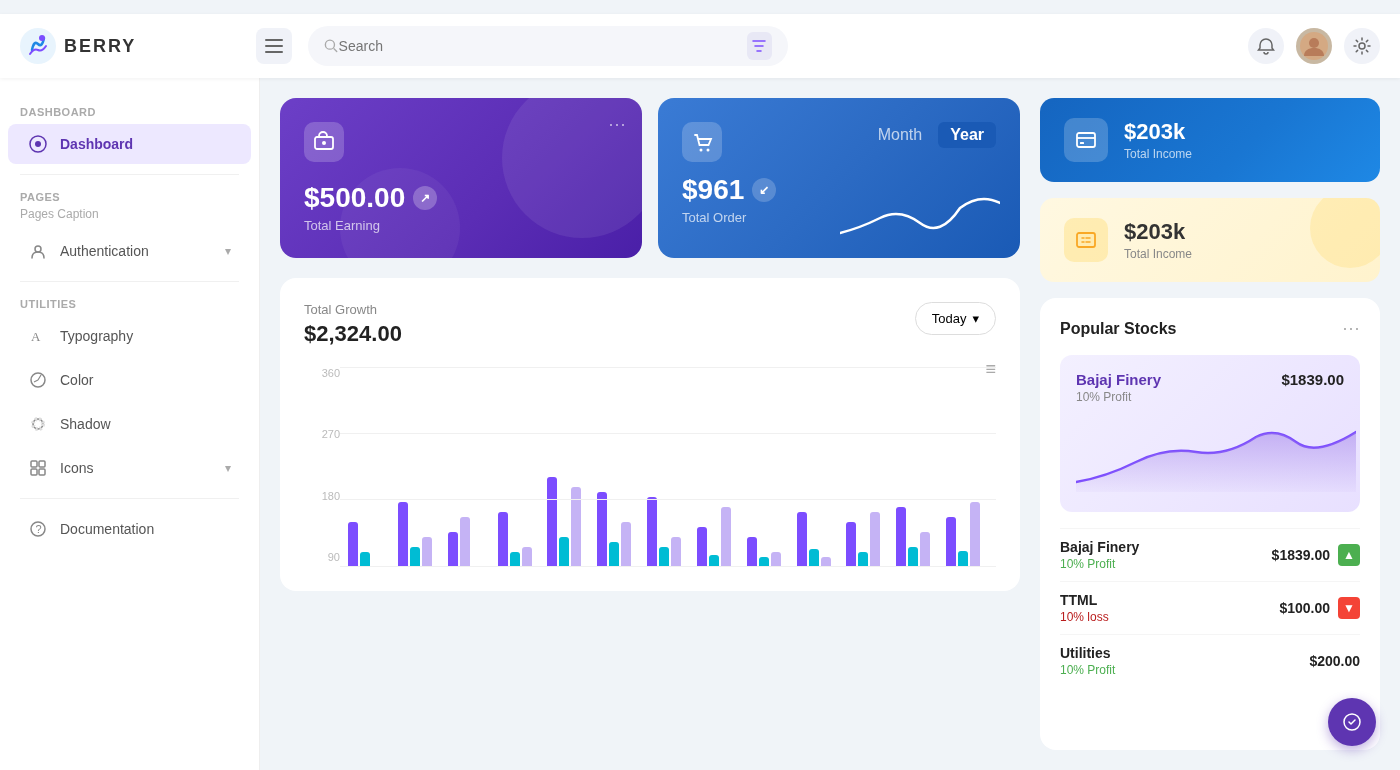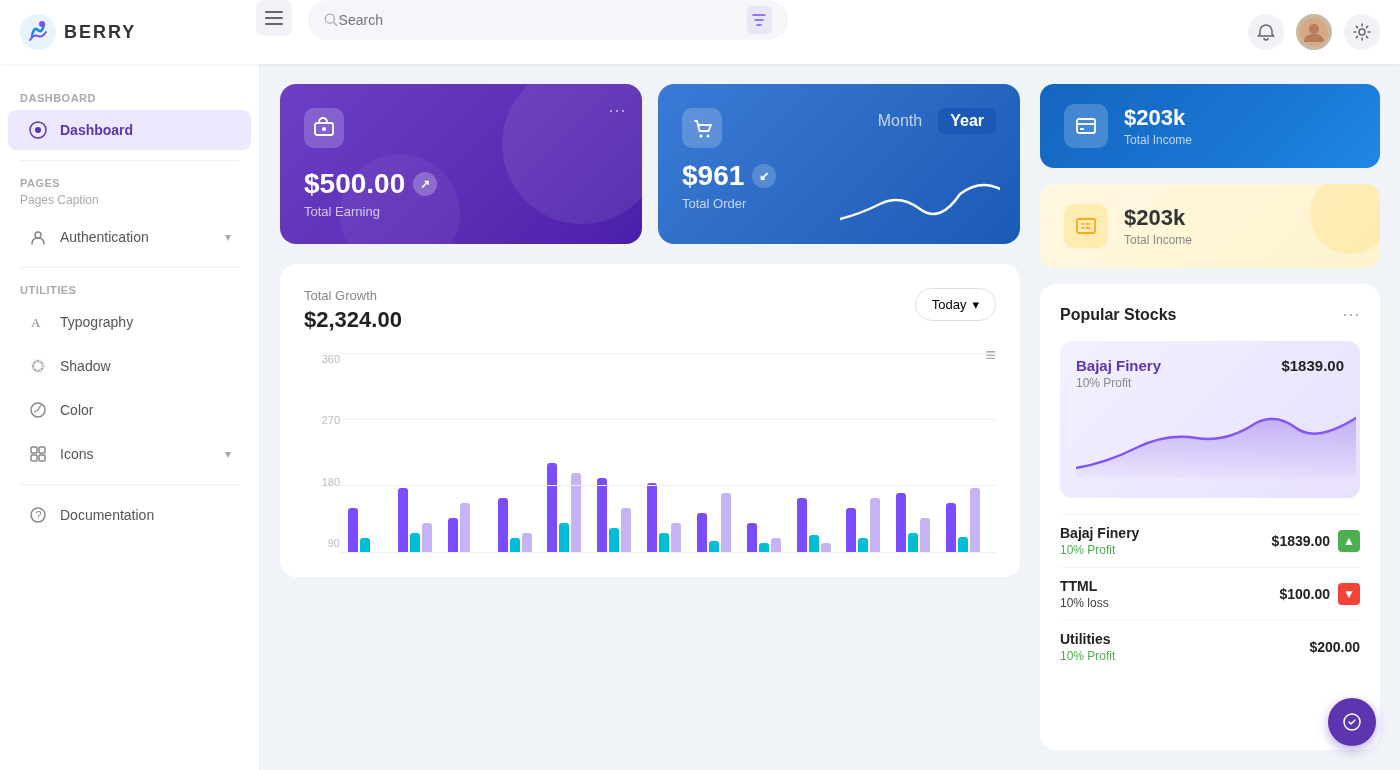--- a/index.html
+++ b/index.html
@@ -1,19 +1,19 @@
 <!DOCTYPE html>
 <html><head>
   <meta charset="utf-8">
   <style>
     * { box-sizing: border-box; margin: 0; padding: 0; }
     body { font-family: 'Segoe UI', sans-serif; background: #f0f4f8; display: flex; flex-direction: column; height: 770px; overflow: hidden; }
 
     
-    .topbar { display: flex; background: #fff; height: 64px; padding: 0 20px; gap: 16px; box-shadow: 0 1px 4px rgba(0,0,0,0.06); z-index: 10; }
+    .topbar { display: flex; align-items: center; background: #fff; height: 64px; padding: 0 20px; gap: 16px; box-shadow: 0 1px 4px rgba(0,0,0,0.06); z-index: 10; margin-top: 14px; }
     .topbar-logo { display: flex; align-items: center; gap: 8px; width: 220px; }
     .logo-icon { width: 36px; height: 36px; }
     .topbar-menu-btn { width: 36px; height: 36px; border-radius: 8px; background: #f0f2f8; border: none; cursor: pointer; display: flex; align-items: center; justify-content: center; }
     .topbar-search { flex: 1; max-width: 480px; background: #f5f6fa; border-radius: 24px; display: flex; align-items: center; padding: 0 16px; height: 40px; }
     .topbar-search input { border: none; background: transparent; outline: none; font-size: 14px; color: #888; width: 100%; }
     .topbar-right { margin-left: auto; display: flex; align-items: center; gap: 12px; }
     .topbar-bell { width: 36px; height: 36px; background: #f0f2f8; border-radius: 50%; display: flex; align-items: center; justify-content: center; cursor: pointer; }
     .topbar-avatar { width: 36px; height: 36px; border-radius: 50%; background: #c8b8a2; overflow: hidden; display: flex; align-items: center; justify-content: center; cursor: pointer; }
     .topbar-gear { width: 36px; height: 36px; background: #f0f2f8; border-radius: 50%; display: flex; align-items: center; justify-content: center; cursor: pointer; }
 
@@ -84,21 +84,21 @@
     .stock-featured { background: linear-gradient(135deg, #f3f0ff 0%, #e8e0ff 100%); border-radius: 12px; padding: 16px; margin-bottom: 16px; }
     .stock-featured-top { display: flex; justify-content: space-between; align-items: flex-start; }
     .stock-feat-name { font-size: 15px; font-weight: 700; color: #5e35b1; }
     .stock-feat-amount { font-size: 15px; font-weight: 700; color: #222; }
     .stock-feat-sub { font-size: 12px; color: #888; margin-top: 2px; }
     .stock-chart-mini { height: 80px; margin-top: 8px; }
 
     .stock-list-item { display: flex; justify-content: space-between; align-items: center; padding: 10px 0; border-top: 1px solid #f5f5f5; }
     .stock-item-left .name { font-size: 14px; font-weight: 600; color: #222; }
     .stock-item-left .profit { font-size: 12px; color: #4caf50; margin-top: 2px; }
-    .stock-item-left .loss { font-size: 12px; color: #404040; margin-top: 2px; text-align: right; }
+    .stock-item-left .loss { font-size: 12px; color: #b91c1c; margin-top: 2px; text-align: right; }
     .stock-item-right { display: flex; align-items: center; gap: 8px; }
     .stock-price { font-size: 14px; font-weight: 600; color: #222; }
     .badge-up { width: 22px; height: 22px; background: #4caf50; border-radius: 4px; display: flex; align-items: center; justify-content: center; color: #fff; font-size: 12px; }
     .badge-down { width: 22px; height: 22px; background: #f44336; border-radius: 4px; display: flex; align-items: center; justify-content: center; color: #fff; font-size: 12px; }
 
     
     .fab { position: fixed; bottom: 24px; right: 24px; width: 48px; height: 48px; background: #5e35b1; border-radius: 50%; display: flex; align-items: center; justify-content: center; color: #fff; cursor: pointer; box-shadow: 0 4px 12px rgba(94,53,177,0.4); font-size: 18px; }
 
     
     ::-webkit-scrollbar { width: 4px; }
@@ -200,35 +200,35 @@
         <svg width="18" height="18" viewBox="0 0 18 18" fill="none">
             <text x="2" y="14" font-size="13" fill="#888" font-family="serif">A</text>
           </svg>
       </span>
       <span>Typography</span>
     </div>
 
     <div class="sidebar-item">
       <span class="icon">
         <svg width="18" height="18" viewBox="0 0 18 18" fill="none">
+            <circle cx="9" cy="9" r="7" stroke="#888" stroke-width="1.5"></circle>
+            <path d="M9 9l3-5M9 9l-4 2" stroke="#888" stroke-width="1.2"></path>
+          </svg>
+      </span>
+      <span>Color</span>
+    </div>
+
+    <div class="sidebar-item">
+      <span class="icon">
+        <svg width="18" height="18" viewBox="0 0 18 18" fill="none">
             <circle cx="9" cy="9" r="5" stroke="#888" stroke-width="1.5"></circle>
             <circle cx="9" cy="9" r="5" stroke="#ddd" stroke-width="4" stroke-dasharray="2 2"></circle>
           </svg>
       </span>
       <span>Shadow</span>
-    </div>
-
-    <div class="sidebar-item">
-      <span class="icon">
-        <svg width="18" height="18" viewBox="0 0 18 18" fill="none">
-            <circle cx="9" cy="9" r="7" stroke="#888" stroke-width="1.5"></circle>
-            <path d="M9 9l3-5M9 9l-4 2" stroke="#888" stroke-width="1.2"></path>
-          </svg>
-      </span>
-      <span>Color</span>
     </div>
 
     <div class="sidebar-item">
       <span class="icon">
         <svg width="18" height="18" viewBox="0 0 18 18" fill="none">
             <rect x="2" y="2" width="6" height="6" rx="1" stroke="#888" stroke-width="1.5"></rect>
             <rect x="10" y="2" width="6" height="6" rx="1" stroke="#888" stroke-width="1.5"></rect>
             <rect x="2" y="10" width="6" height="6" rx="1" stroke="#888" stroke-width="1.5"></rect>
             <rect x="10" y="10" width="6" height="6" rx="1" stroke="#888" stroke-width="1.5"></rect>
           </svg>

